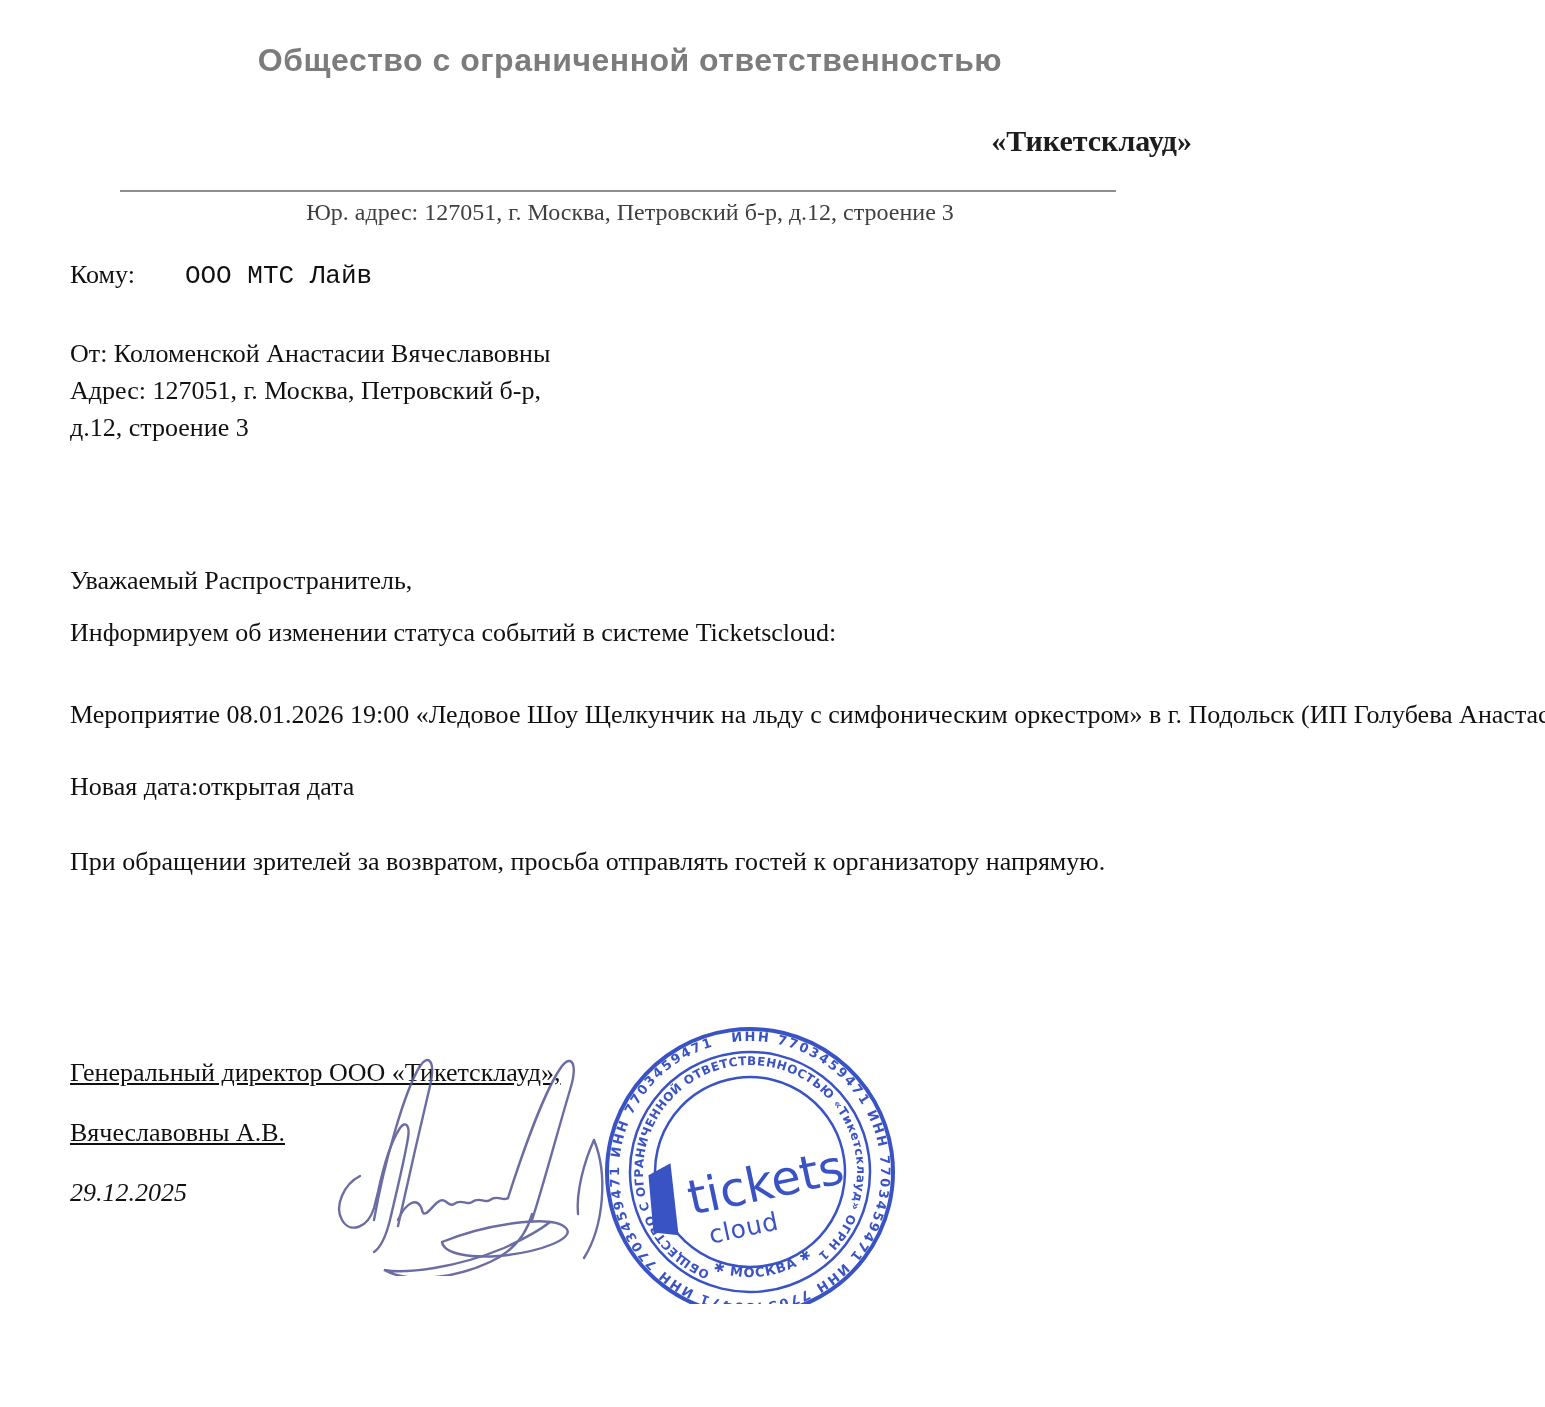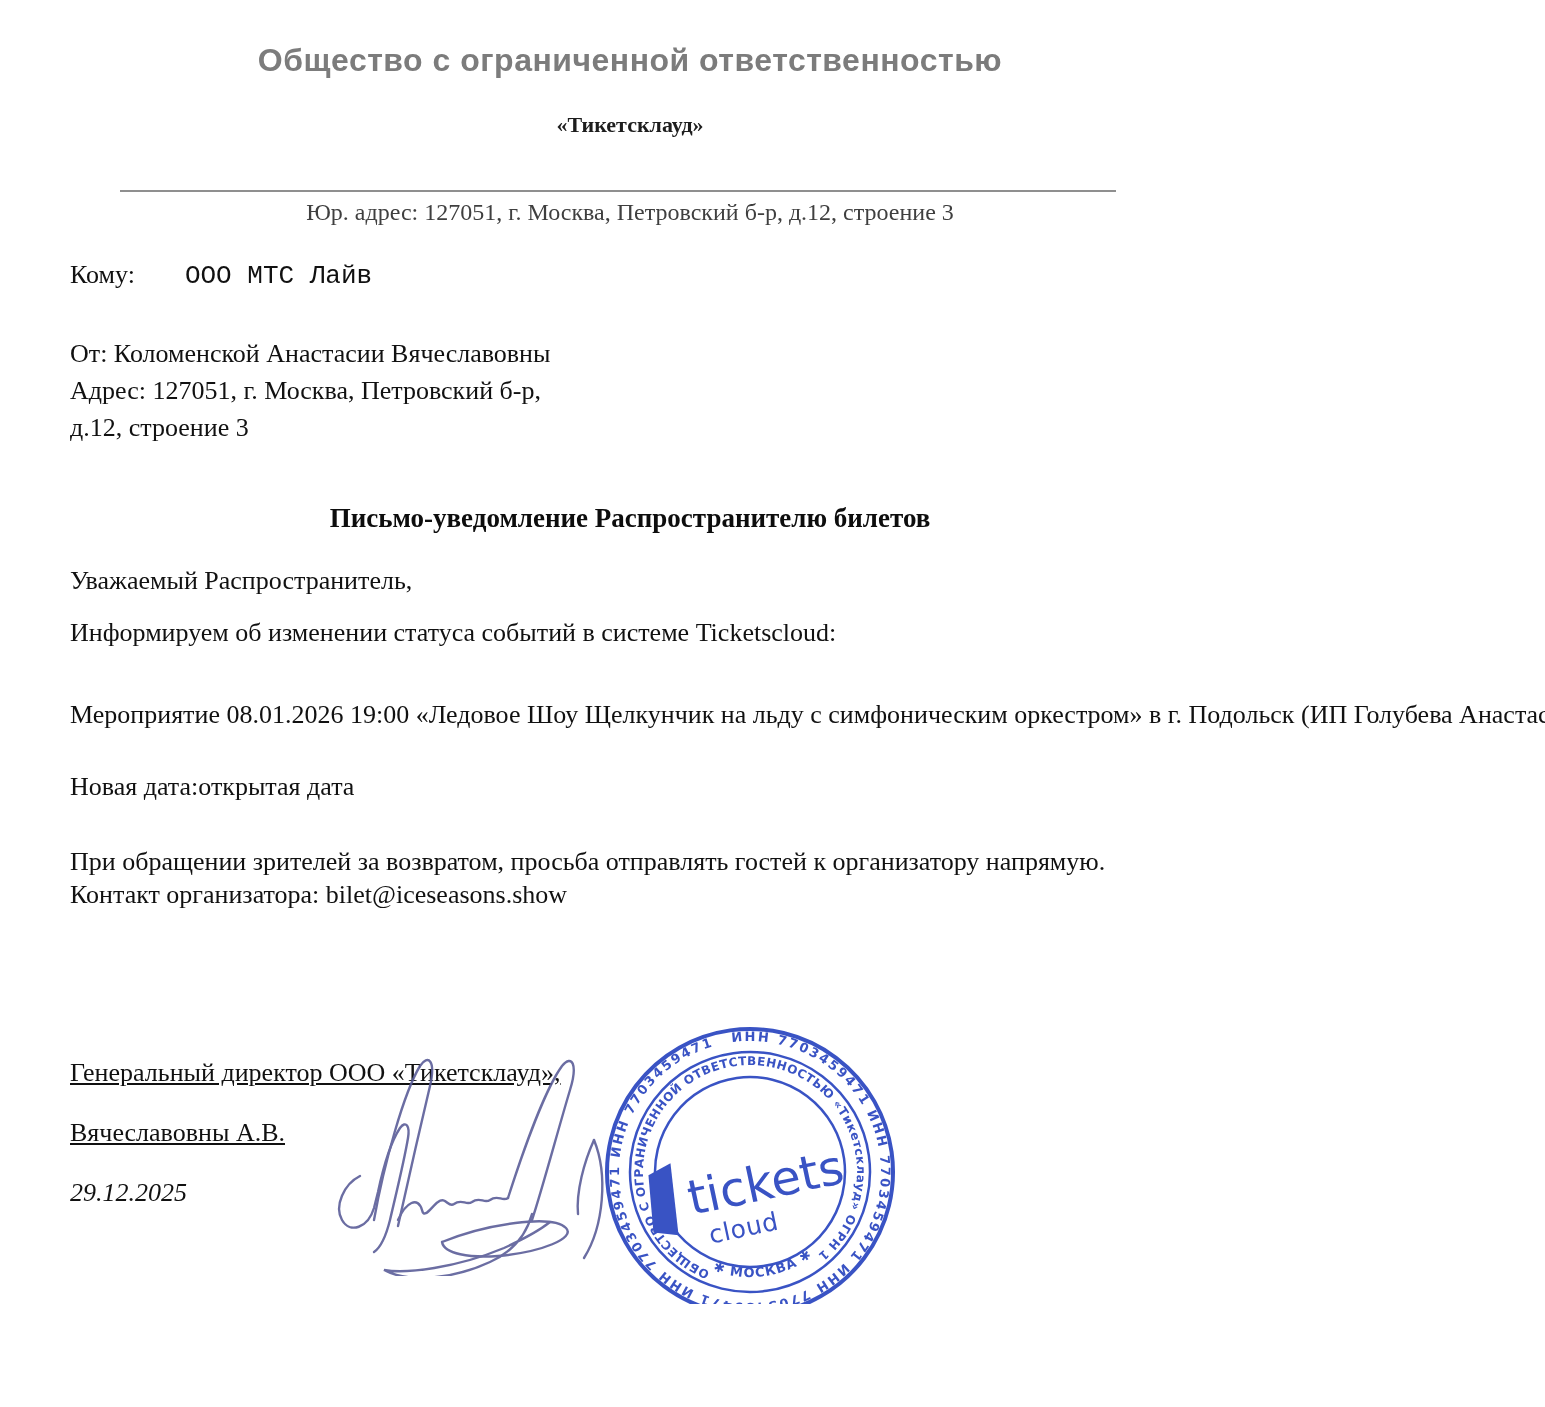--- a/index.html
+++ b/index.html
@@ -16,24 +16,25 @@
   .center-col{left:68px;width:1124px;text-align:center;}
   .org-type{
     top:42px;
     font-family:"Liberation Sans", sans-serif;
     font-weight:bold;
     font-size:32px;
     color:#7c7c7c;
     letter-spacing:0.5px;
   }
   .org-name{
-    top:112px;
+    top:124px;
     font-weight:bold;
-    font-size:22px;
+    font-size:30px;
     color:#1d1d1d;
+    text-align:right;
   }
   .divider{
     top:190px;left:120px;width:996px;height:0;
     border-top:2px solid #8f8f8f;
   }
   .legal-address{
     top:199px;
     font-weight:normal;
     font-size:24px;
     color:#3f3f3f;
@@ -77,29 +78,27 @@
   <div class="abs body-text to-line">
     <span>Кому:</span><span class="to-value">ООО МТС Лайв</span>
   </div>
 
   <div class="abs body-text sender-block">
     <div>От: Коломенской Анастасии Вячеславовны</div>
     <div>Адрес: 127051, г. Москва, Петровский б-р,</div>
     <div>д.12, строение 3</div>
   </div>
 
-  <div class="abs subject">Письмо-уведомление Распространителю билетов</div>
 
   <div class="abs body-text greeting">Уважаемый Распространитель,</div>
   <div class="abs body-text intro">Информируем об изменении статуса событий в системе Ticketscloud:</div>
   <div class="abs body-text event-line">Мероприятие 08.01.2026 19:00 «Ледовое Шоу Щелкунчик на льду с симфоническим оркестром» в г. Подольск (ИП Голубева Анастасия</div>
   <div class="abs body-text new-date-line">Новая дата:открытая дата</div>
   <div class="abs body-text refund-block">
     <div>При обращении зрителей за возвратом, просьба отправлять гостей к организатору напрямую.</div>
-    <div>Контакт организатора: bilet@iceseasons.show</div>
   </div>
 
   <div class="abs body-text director-line">Генеральный директор ООО «Тикетсклауд»,</div>
   <div class="abs body-text name-line">Вячеславовны А.В.</div>
   <div class="abs body-text date-line">29.12.2025</div>
 
   <svg class="abs signature-svg" width="310" height="232" viewBox="0 0 310 232">
     <g fill="none" stroke="#5b5e99" stroke-width="2.4" stroke-linecap="round" opacity="0.9">
       <path d="M 34,132 C 18,140 8,162 16,176 C 24,190 42,184 48,164 L 52,148 C 58,120 66,96 74,84 C 80,76 84,82 82,94 C 78,118 70,150 64,176 C 60,192 54,204 48,208"></path>
       <path d="M 48,176 C 58,120 78,48 94,22 C 102,10 110,16 104,42 C 94,84 80,146 72,182"></path>

